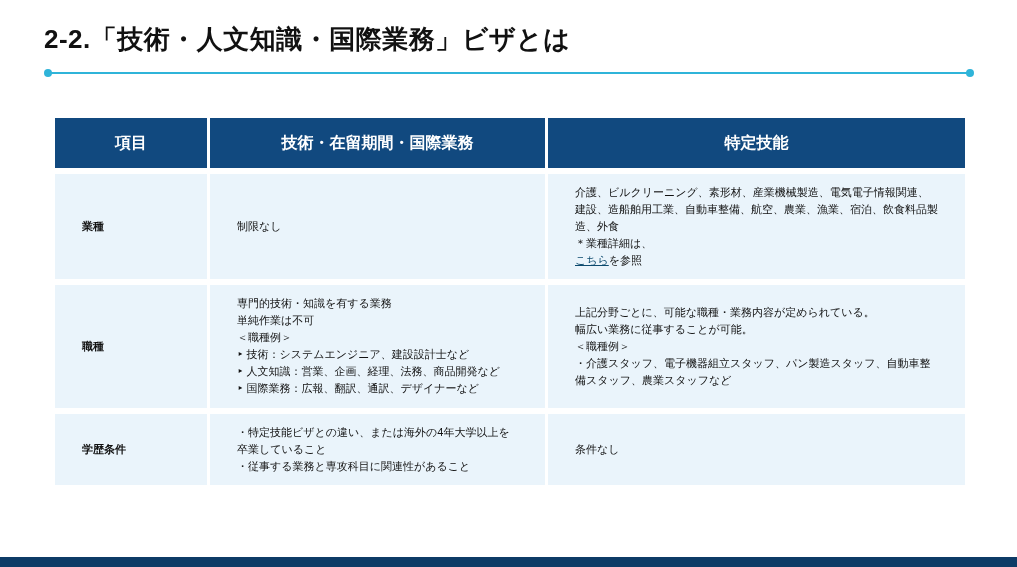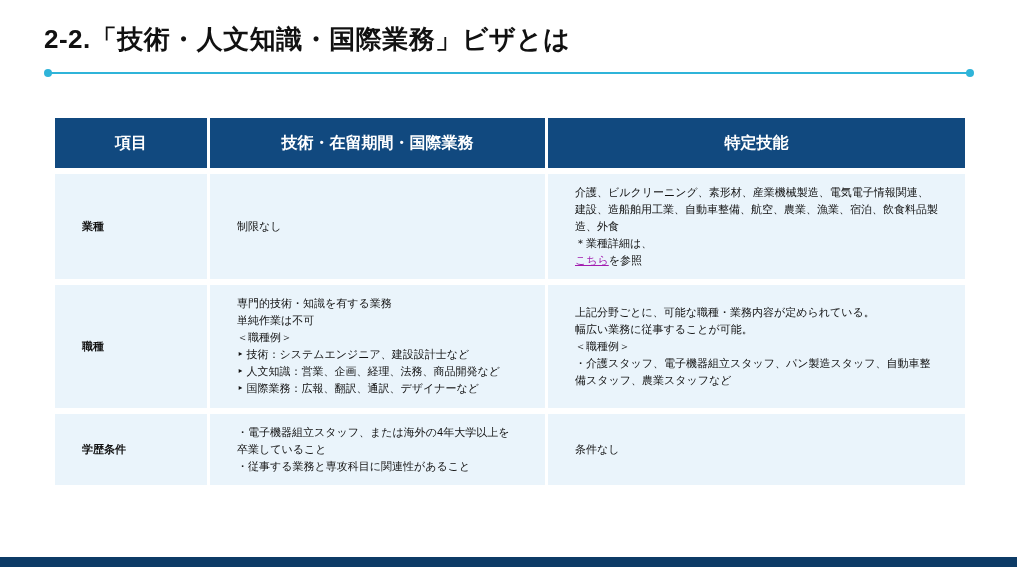--- a/index.html
+++ b/index.html
@@ -130,21 +130,21 @@
     vertical-align: top;
     padding-top: 12px;
   }
   .col1 { width: 155px; }
   .col2 { width: 338px; }
   .col3 { width: 417px; }
 
   .cell-line { display: block; white-space: pre-wrap; }
 
   a.inline-link {
-    color: #a21caf;
+    color: #0c4a6e;
     text-decoration: underline;
   }
 
   
   .bottom-accent {
     position: absolute;
     left: 0;
     bottom: 0;
     width: 1017px;
     height: 10px;
@@ -209,21 +209,21 @@
             <span class="cell-line">幅広い業務に従事することが可能。</span>
             <span class="cell-line">＜職種例＞</span>
             <span class="cell-line">・介護スタッフ、電子機器組立スタッフ、パン製造スタッフ、自動車整備スタッフ、農業スタッフなど</span>
           </td>
         </tr>
 
 
         <tr>
           <td class="row-label">学歴条件</td>
           <td class="cell-body">
-            <span class="cell-line">・電子機器組立スタッフ、または海外の4年大学以上を卒業していること</span>
+            <span class="cell-line">・特定技能ビザとの違い、または海外の4年大学以上を卒業していること</span>
             <span class="cell-line">・従事する業務と専攻科目に関連性があること</span>
           </td>
           <td class="cell-body">
             <span class="cell-line">条件なし</span>
           </td>
         </tr>
 
       </tbody>
     </table>
   </div>

